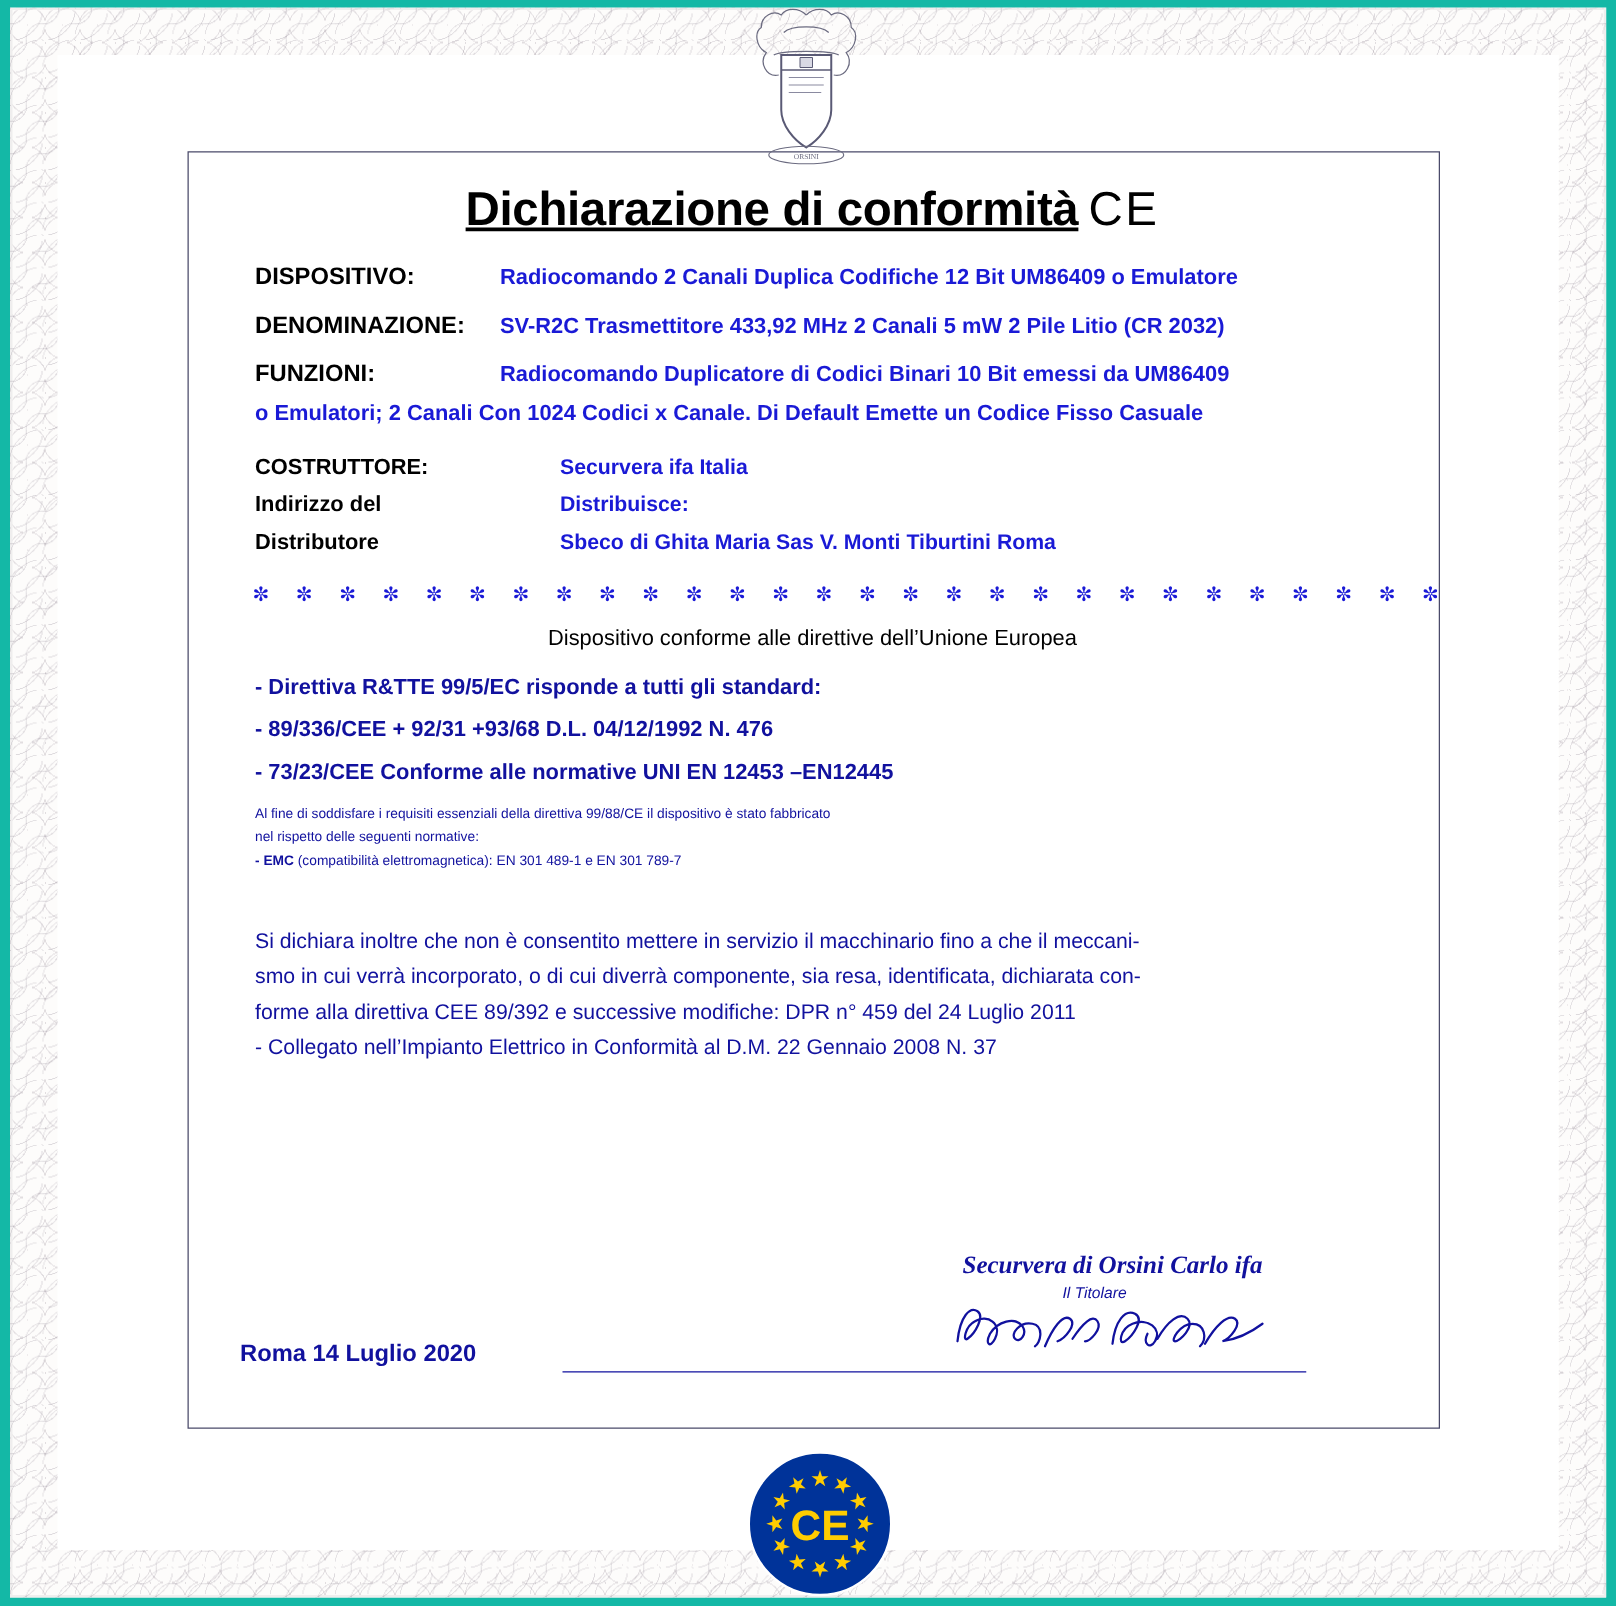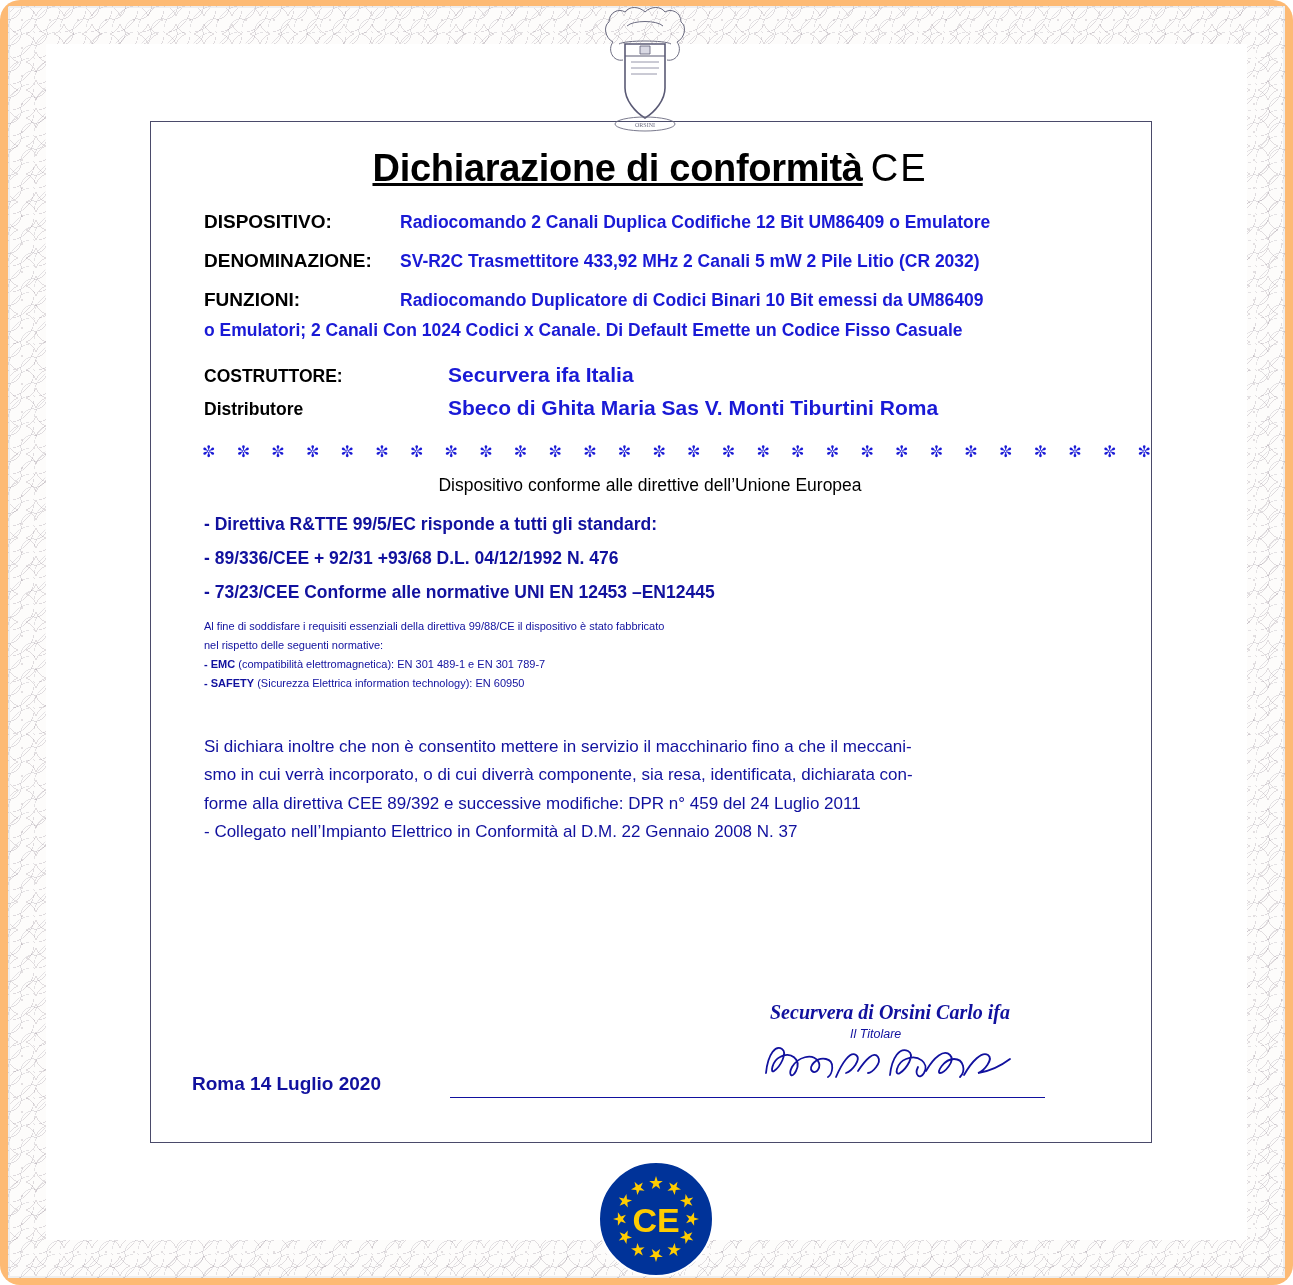--- a/index.html
+++ b/index.html
@@ -13,22 +13,21 @@
     font-family: "Liberation Sans", sans-serif;
     color: #000;
     position: relative;
     overflow: hidden;
   }
 
   
   .page {
     position: absolute;
     inset: 0;
-    background: #fdba74;
-    border-radius: 20px;
+    background: #14b8a6;
   }
   .guilloche {
     position: absolute;
     left: 8px;
     top: 6px;
     width: 1277px;
     height: 1272px;
     background-color: #fdfcfb;
     background-image:
       radial-gradient(circle at 0 0, rgba(150,140,150,0.55) 0 0.6px, transparent 0.7px),
@@ -158,21 +157,21 @@
     margin-bottom: 9px;
     gap: 48px;
   }
   .cb-label {
     width: 196px;
     font-size: 17.5px;
     font-weight: bold;
     color: #000;
   }
   .cb-value {
-    font-size: 21px;
+    font-size: 17px;
     font-weight: bold;
     color: #1a1ad6;
   }
 
   .star-divider {
     margin-top: 22px;
     padding: 0 52px;
     color: #1a1ad6;
     font-size: 16px;
     letter-spacing: 8.4px;
@@ -314,43 +313,44 @@
     </div>
 
     <div class="cont-line">o Emulatori; 2 Canali Con 1024 Codici x Canale. Di Default Emette un Codice Fisso Casuale</div>
 
     <div class="constructor-block">
       <div class="cb-row">
         <span class="cb-label">COSTRUTTORE:</span>
         <span class="cb-value">Securvera ifa Italia</span>
       </div>
       <div class="cb-row">
+        <span class="cb-label">Indirizzo del</span>
+        <span class="cb-value">Distribuisce:</span>
+      </div>
+      <div class="cb-row">
         <span class="cb-label">Distributore</span>
         <span class="cb-value">Sbeco di Ghita Maria Sas V. Monti Tiburtini Roma</span>
       </div>
     </div>
 
     <div class="star-divider">✼ ✼ ✼ ✼ ✼ ✼ ✼ ✼ ✼ ✼ ✼ ✼ ✼ ✼ ✼ ✼ ✼ ✼ ✼ ✼ ✼ ✼ ✼ ✼ ✼ ✼ ✼ ✼ ✼ ✼ ✼ ✼ ✼ ✼ ✼ ✼ ✼ ✼ ✼ ✼</div>
 
     <div class="eu-line">Dispositivo conforme alle direttive dell’Unione Europea</div>
 
     <div class="dir-list">
       <div class="dir-item">- Direttiva R&amp;TTE 99/5/EC risponde a tutti gli standard:</div>
       <div class="dir-item">- 89/336/CEE + 92/31 +93/68 D.L. 04/12/1992 N. 476</div>
       <div class="dir-item">- 73/23/CEE Conforme alle normative UNI EN 12453 –EN12445</div>
     </div>
 
     <div class="para">
       <div>Al fine di soddisfare i requisiti essenziali della direttiva 99/88/CE il dispositivo è stato fabbricato</div>
       <div>nel rispetto delle seguenti normative:</div>
       <div>
         <b>- EMC</b><span> (compatibilità elettromagnetica): EN 301 489-1 e EN 301 789-7</span>
-      </div>
-      <div>
-        <b>- SAFETY</b><span> (Sicurezza Elettrica information technology): EN 60950</span>
       </div>
     </div>
 
     <div class="para2">
       <div>Si dichiara inoltre che non è consentito mettere in servizio il macchinario fino a che il meccani-</div>
       <div>smo in cui verrà incorporato, o di cui diverrà componente, sia resa, identificata, dichiarata con-</div>
       <div>forme alla direttiva CEE 89/392 e successive modifiche: DPR n° 459 del 24 Luglio 2011</div>
       <div>- Collegato nell’Impianto Elettrico in Conformità al D.M. 22 Gennaio 2008 N. 37</div>
     </div>
 

